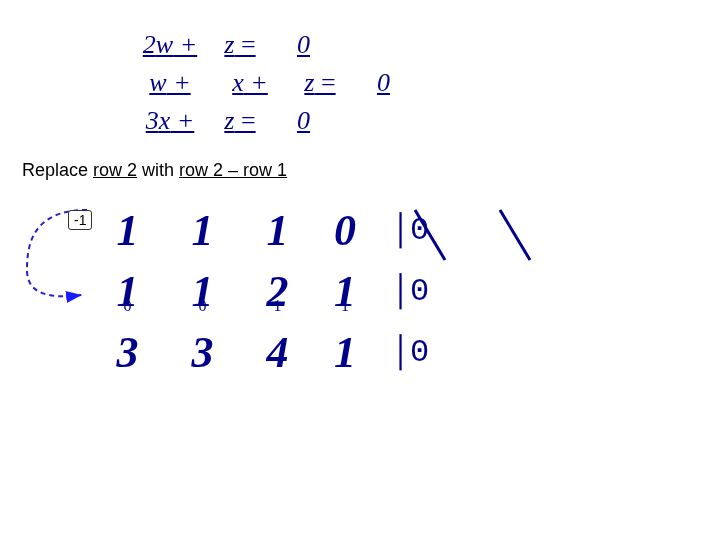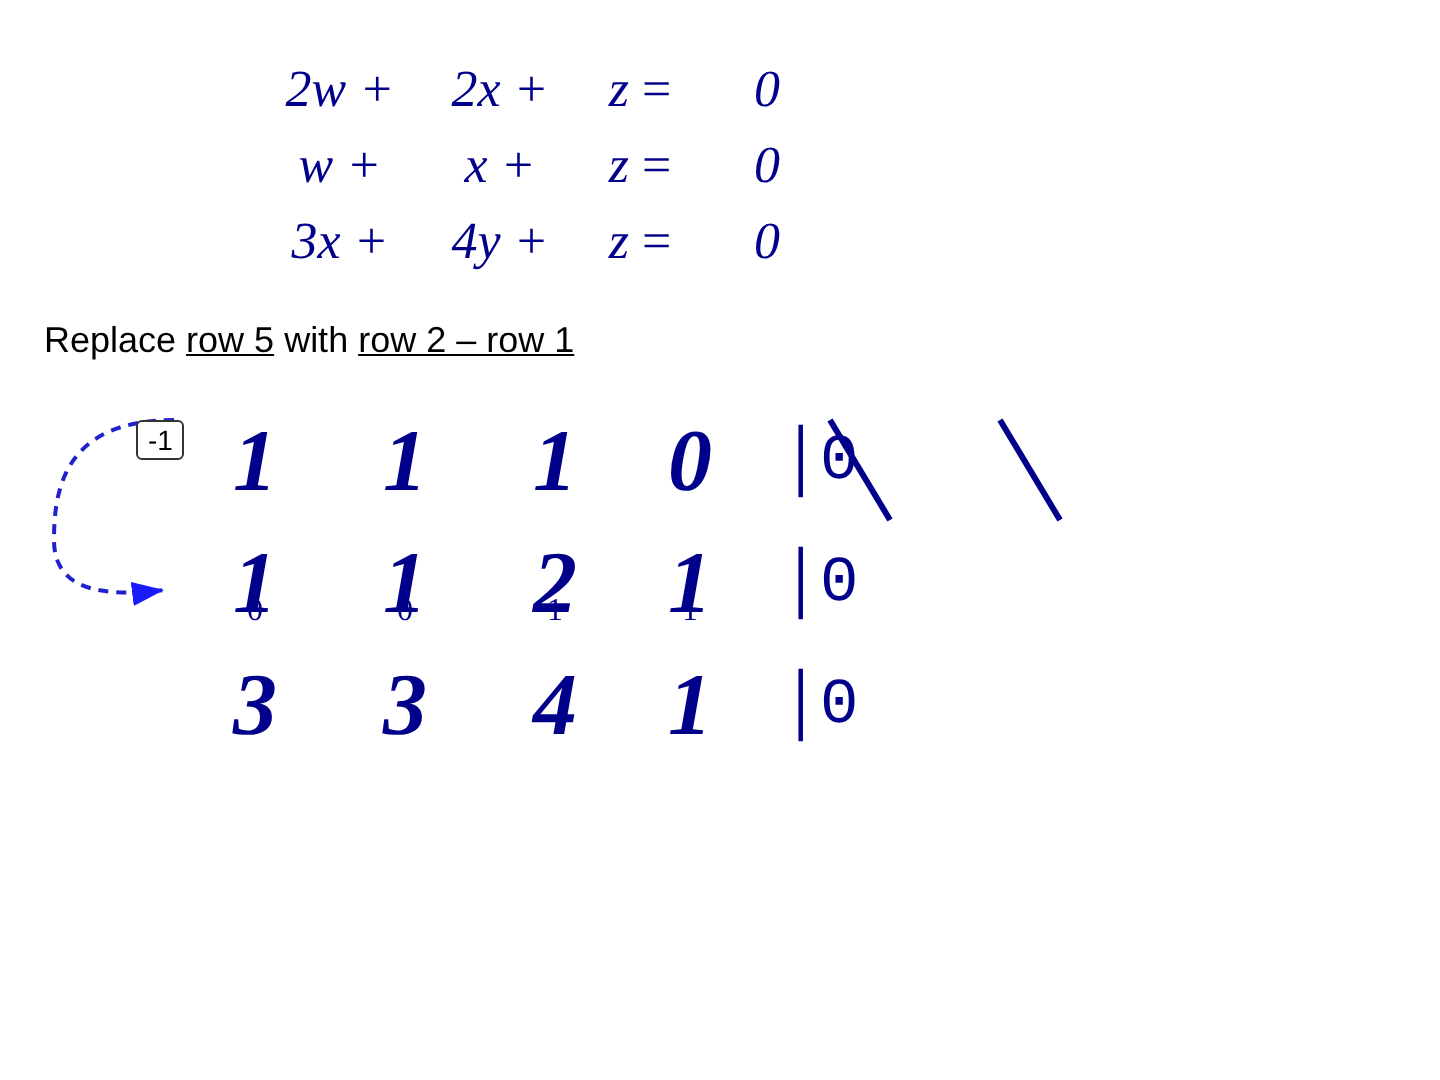--- a/index.html
+++ b/index.html
@@ -19,20 +19,21 @@
       right: 20px;
     }
 
     .eq-row {
       display: flex;
       align-items: center;
       margin-bottom: 8px;
       font-size: 26px;
       color: #00008B;
       font-style: italic;
+      text-decoration: underline;
     }
 
     .eq-term {
       display: inline-block;
       min-width: 80px;
       text-align: center;
     }
 
     .eq-equals {
       display: inline-block;
@@ -139,40 +140,38 @@
       min-width: 70px;
     }
 
   </style>
 </head>
 <body>
 
 <div class="equations-section">
   <div class="eq-row">
     <span class="eq-term">2<i>w</i> +</span>
-    <span class="eq-term">2<i>x</i> +</span>
     <span class="eq-equals"><i>z</i> =</span>
     <span class="eq-rhs">0</span>
   </div>
   <div class="eq-row">
     <span class="eq-term"><i>w</i> +</span>
     <span class="eq-term"><i>x</i> +</span>
     <span class="eq-equals"><i>z</i> =</span>
     <span class="eq-rhs">0</span>
   </div>
   <div class="eq-row">
     <span class="eq-term">3<i>x</i> +</span>
-    <span class="eq-term">4<i>y</i> +</span>
     <span class="eq-equals"><i>z</i> =</span>
     <span class="eq-rhs">0</span>
   </div>
 </div>
 
 <div class="replace-text">
-  <span>Replace&nbsp;</span><span class="underline">row 5</span><span>&nbsp;with&nbsp;</span><span class="underline">row 2 – row 1</span>
+  <span>Replace&nbsp;</span><span class="underline">row 2</span><span>&nbsp;with&nbsp;</span><span class="underline">row 2 – row 1</span>
 </div>
 
 <svg class="curved-arrow" viewBox="0 0 80 110">
   <defs>
     <marker id="arrowhead" markerWidth="8" markerHeight="6" refX="8" refY="3" orient="auto">
       <polygon points="0 0, 8 3, 0 6" fill="#1a1aff"></polygon>
     </marker>
   </defs>
 
   <path d="M 65 15 C 10 15, 5 50, 5 75 C 5 95, 20 105, 60 100" fill="none" stroke="#2222cc" stroke-width="2" stroke-dasharray="5,4" marker-end="url(#arrowhead)"></path>

